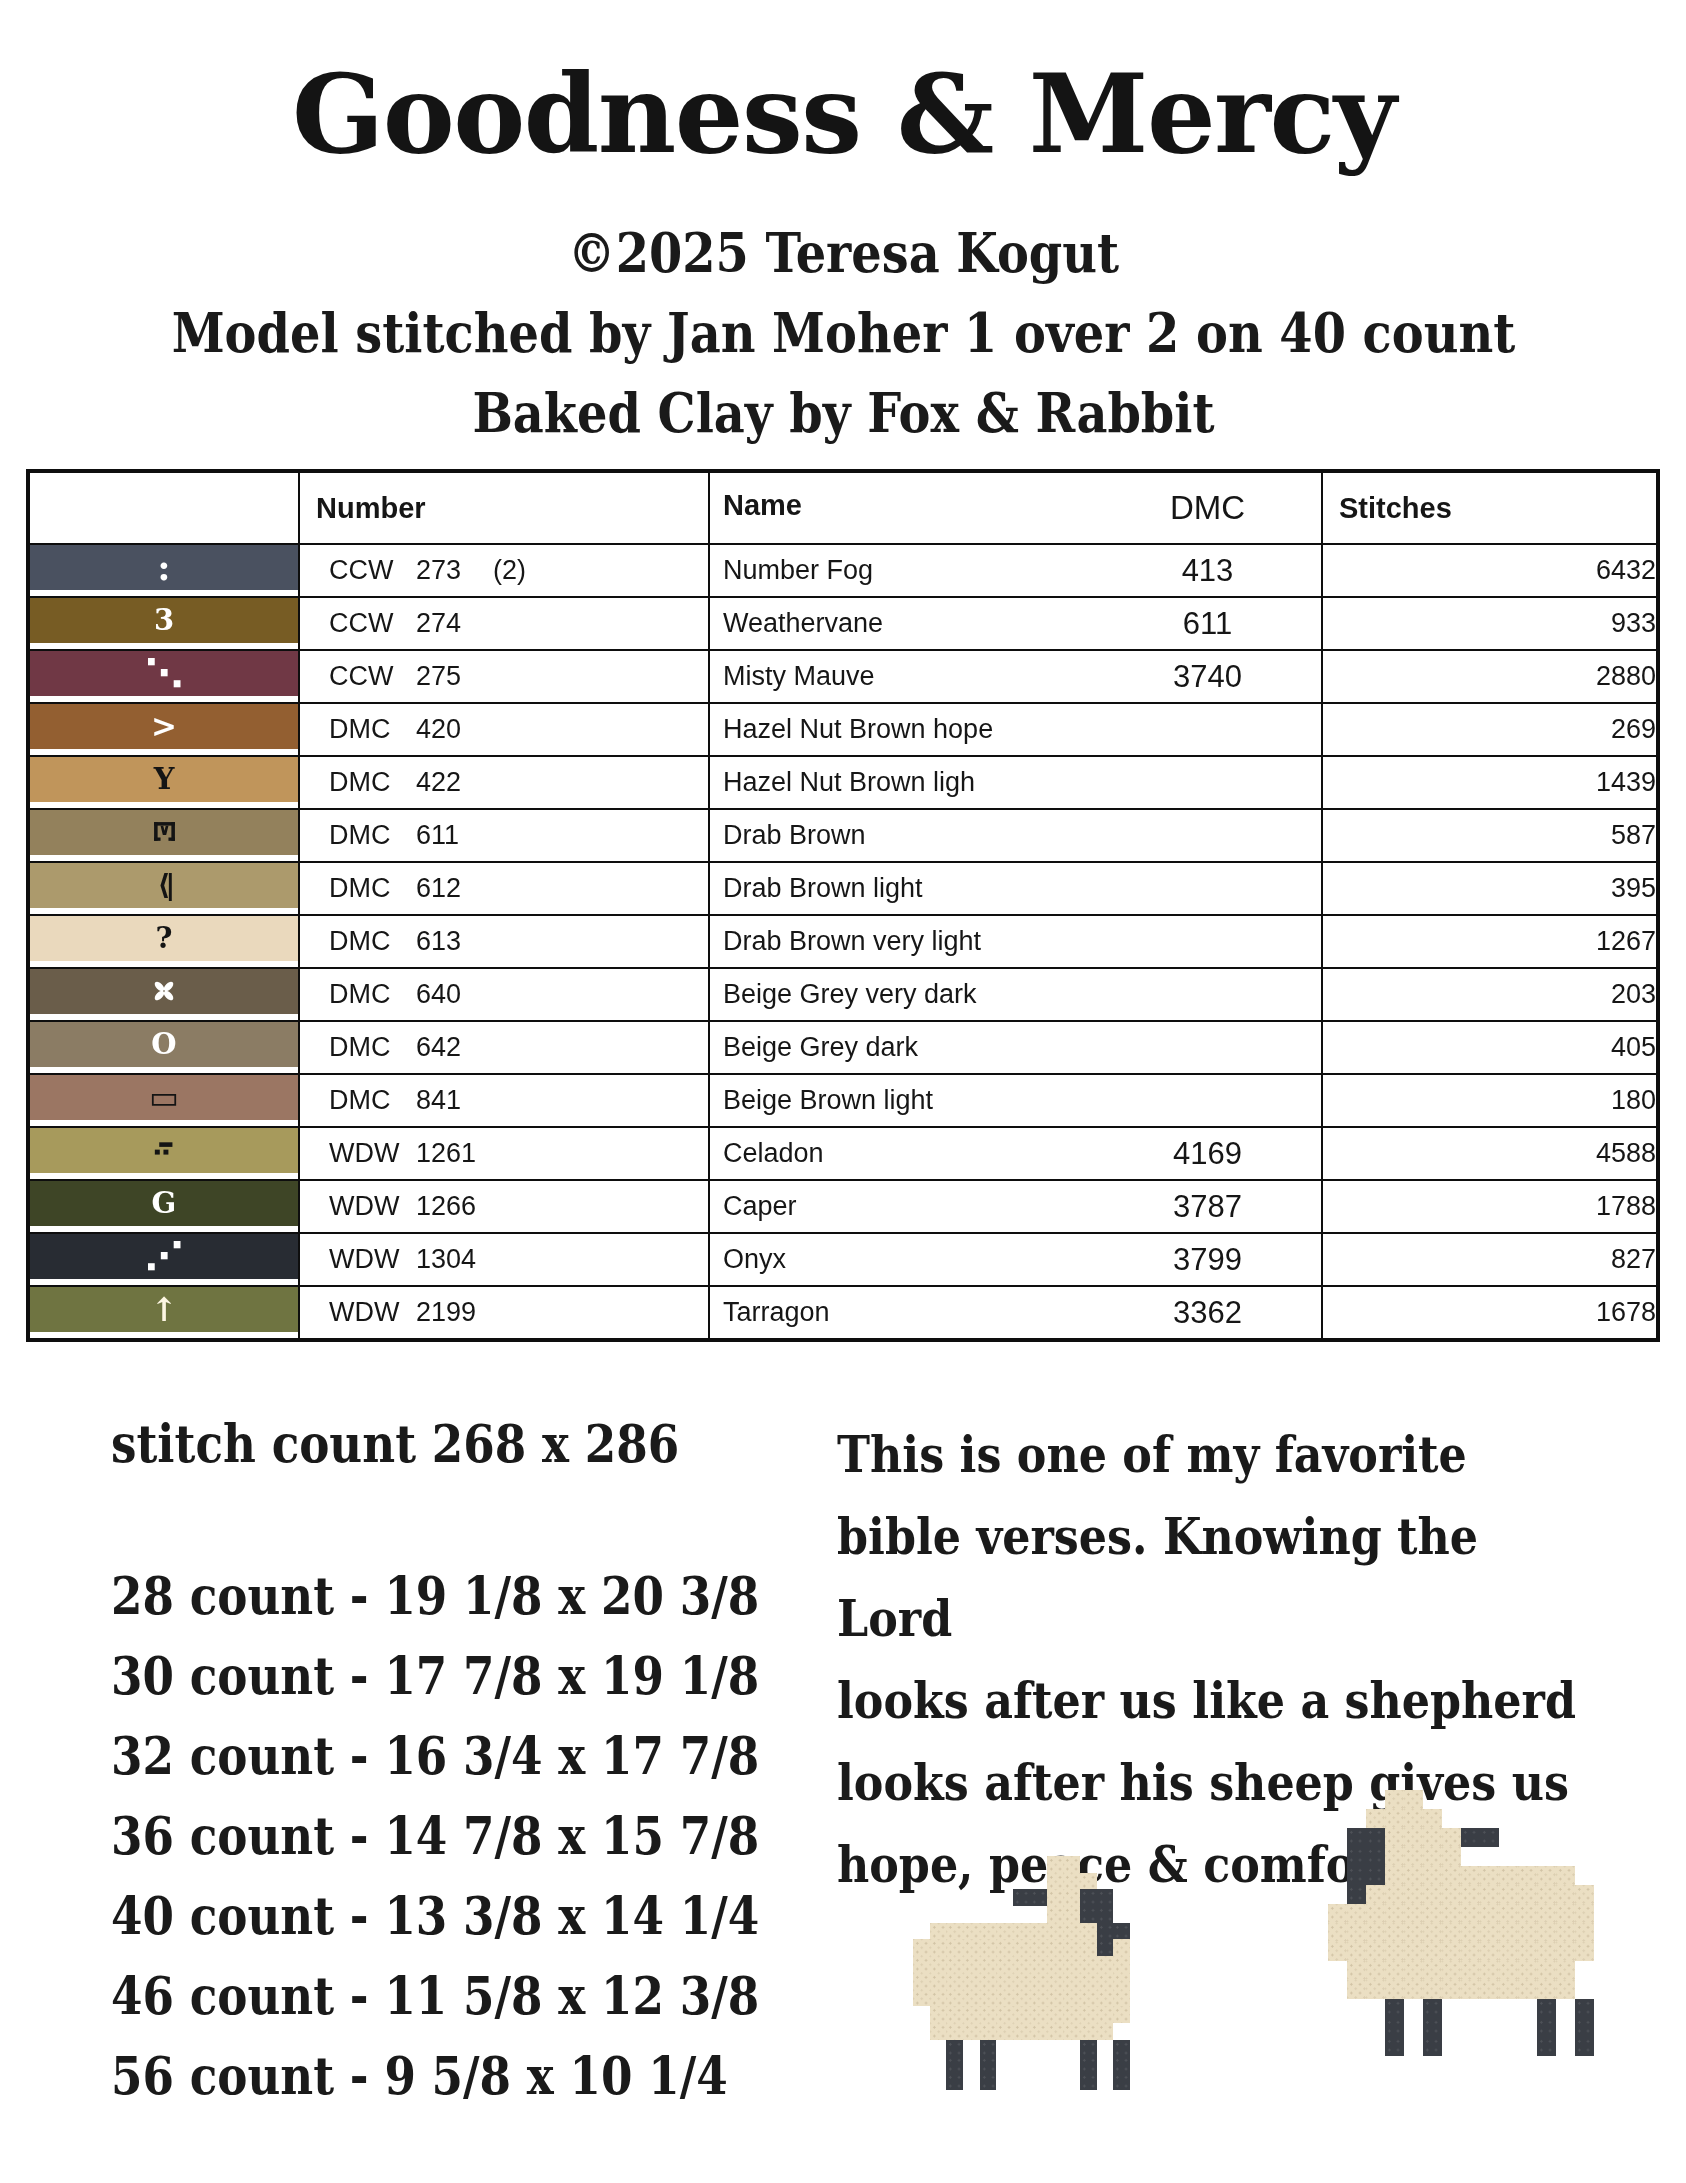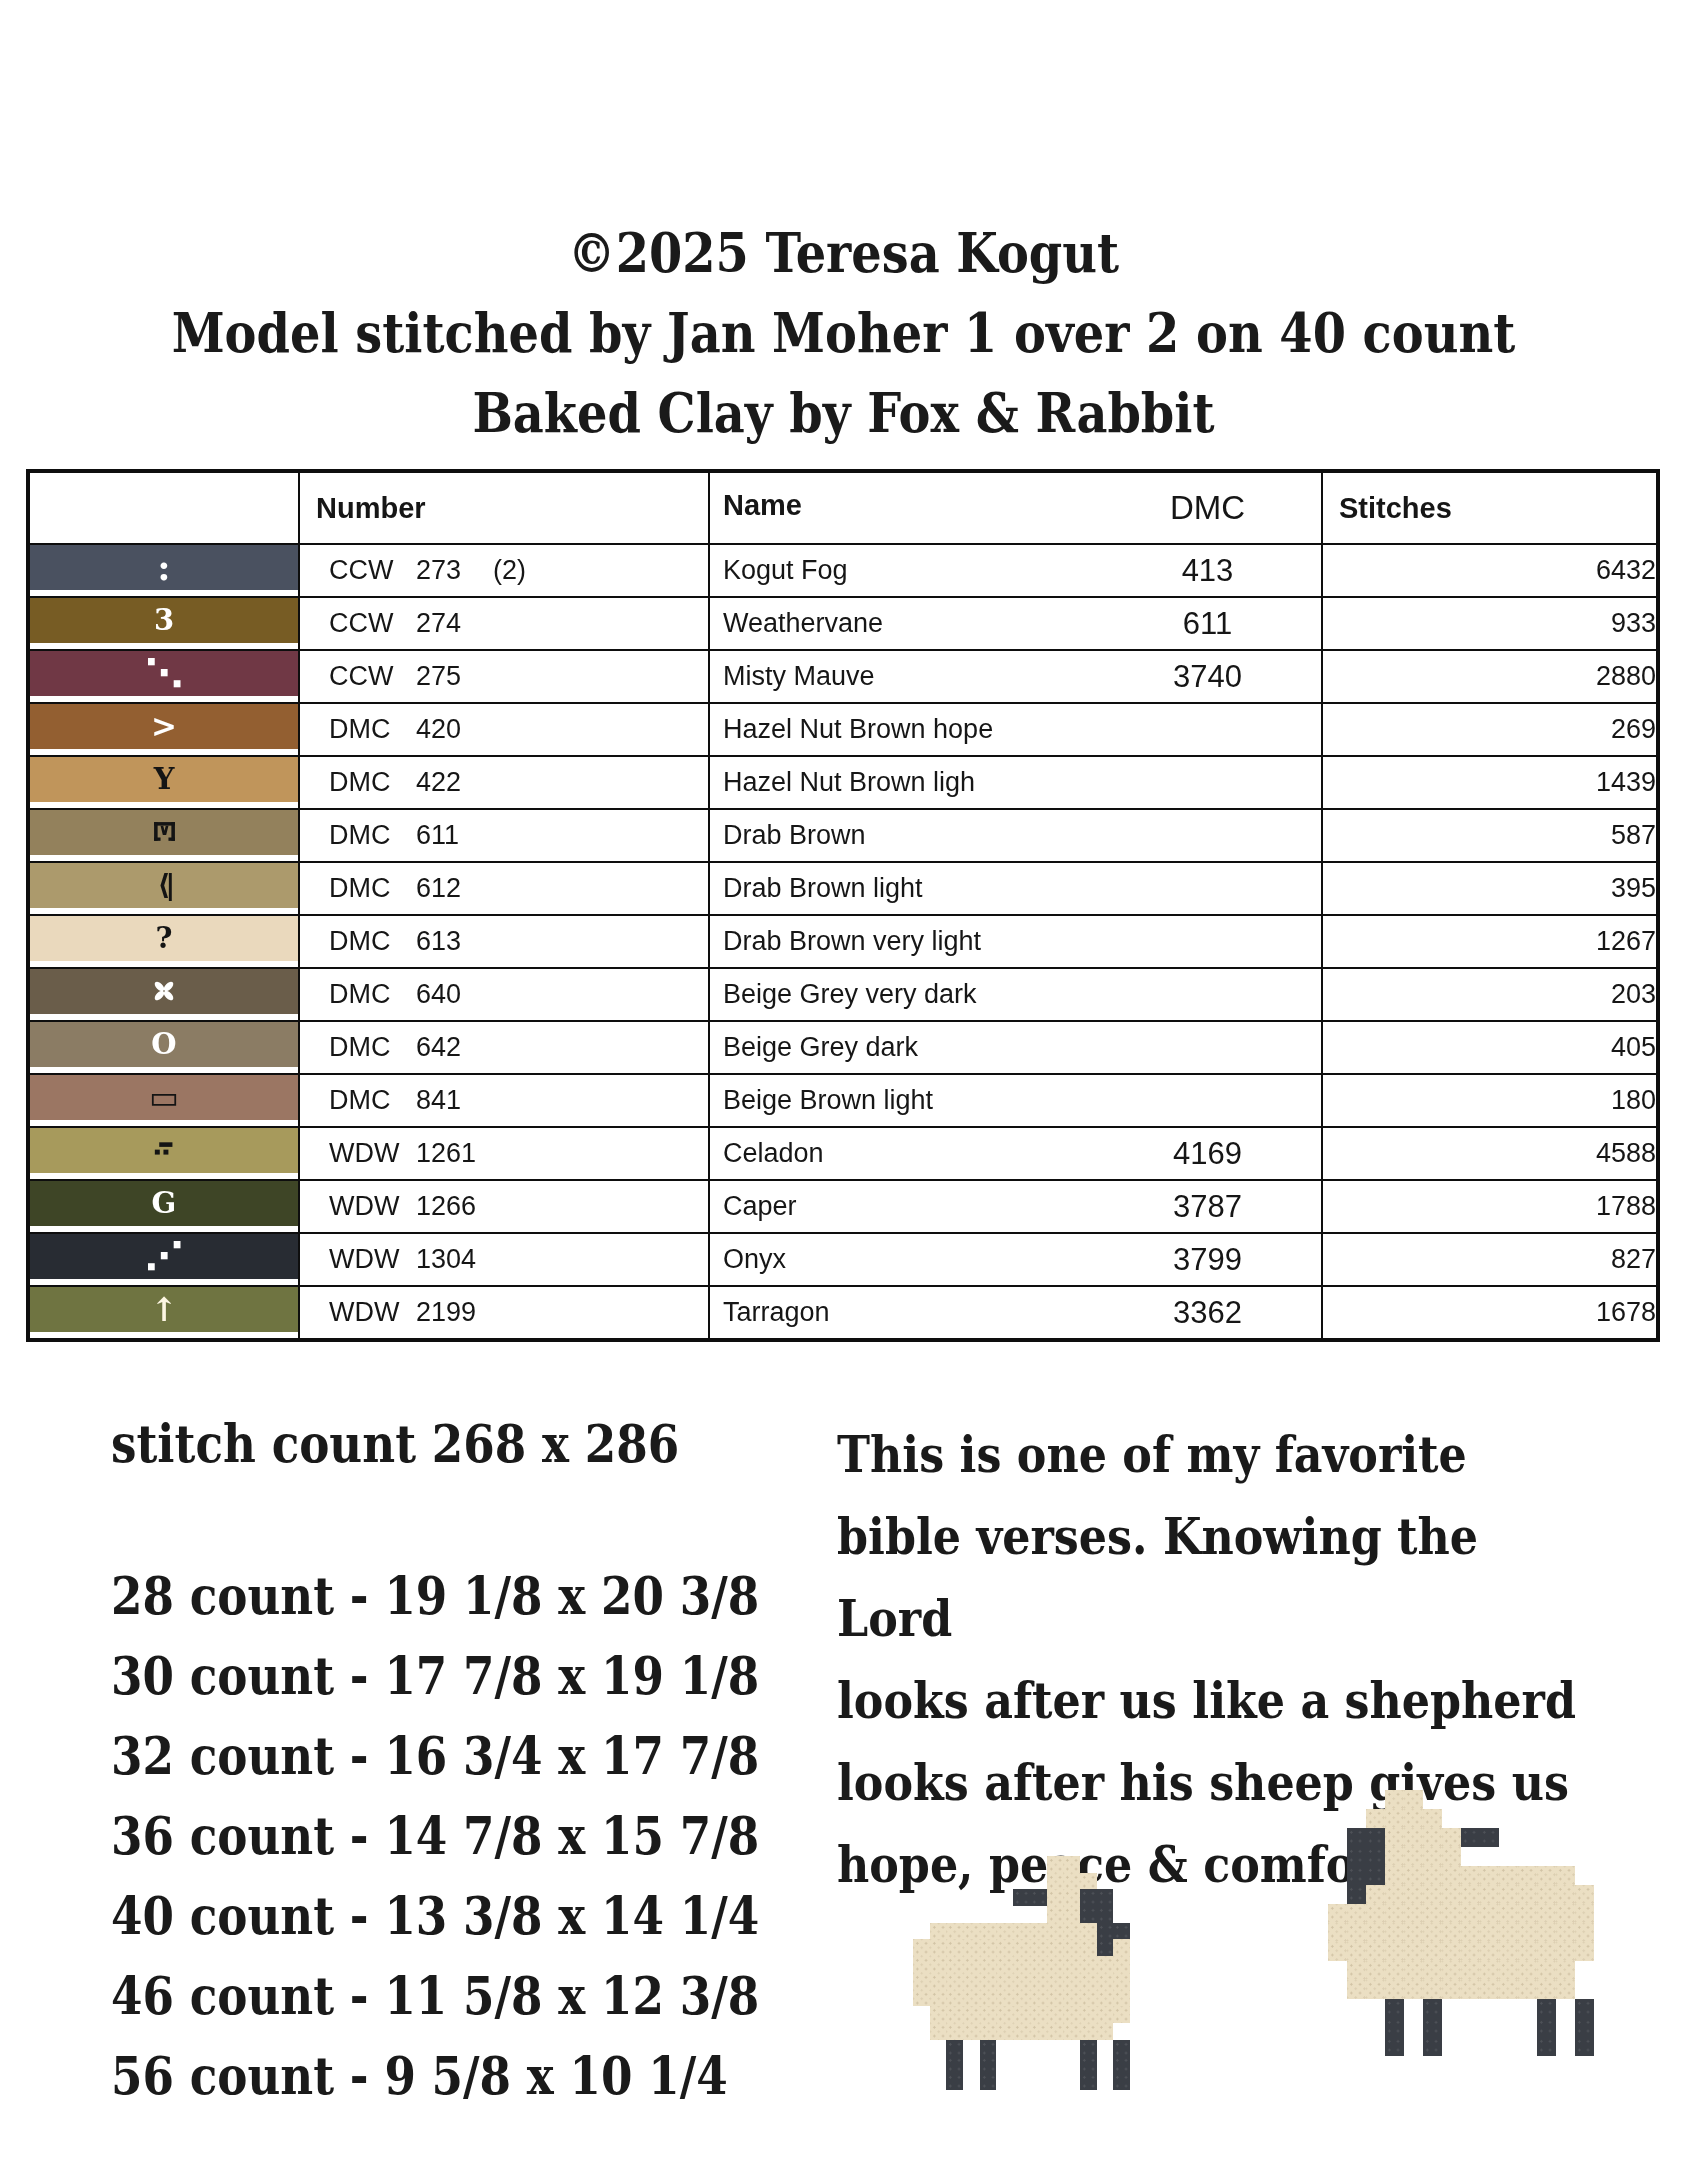--- a/index.html
+++ b/index.html
@@ -53,20 +53,21 @@
         background-image:radial-gradient(rgba(255,255,255,.10) 17%,transparent 19%);
         background-size:8.7px 8.7px;}
   .sheep-left{left:913px;top:1856px;}
   .sheep-right{left:1328px;top:1790px;}
 </style>
 </head>
 <body>
 
 <div class="page">
 
+  <div class="title">Goodness &amp; Mercy</div>
 
   <div class="subtitles">
     <div>©2025 Teresa Kogut</div>
     <div>Model stitched by Jan Moher 1 over 2 on 40 count</div>
     <div>Baked Clay by Fox &amp; Rabbit</div>
   </div>
 
   <table class="legend">
     <colgroup>
       <col class="col-sw">
@@ -92,21 +93,21 @@
     <td class="td-sw">
       <div class="swatch" style="background: rgb(74, 81, 96);">
         <span class="sym" style="color: rgb(255, 255, 255); font-size: 36px;">:</span>
       </div>
     </td>
     <td class="td-num">
       <span class="brand">CCW</span><span class="num">273</span><span class="note">(2)</span>
     </td>
     <td>
       <div class="td-name-wrap">
-        <span class="nm">Kogut Fog</span>
+        <span class="nm">Number Fog</span>
         <span class="dmc">413</span>
       </div>
     </td>
     <td class="td-st">6432</td>
   </tr>
 
   <tr>
     <td class="td-sw">
       <div class="swatch" style="background: rgb(119, 92, 36);">
         <span class="sym" style="color: rgb(255, 255, 255); font-size: 29px;">3</span>

